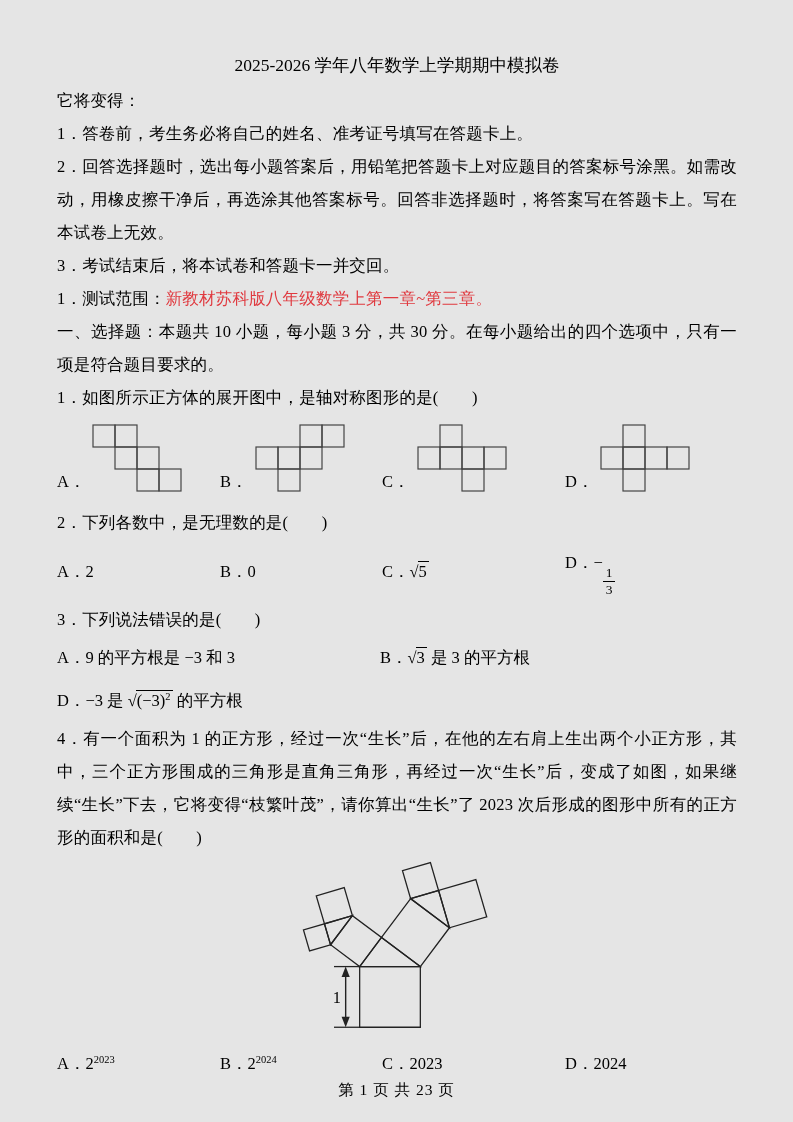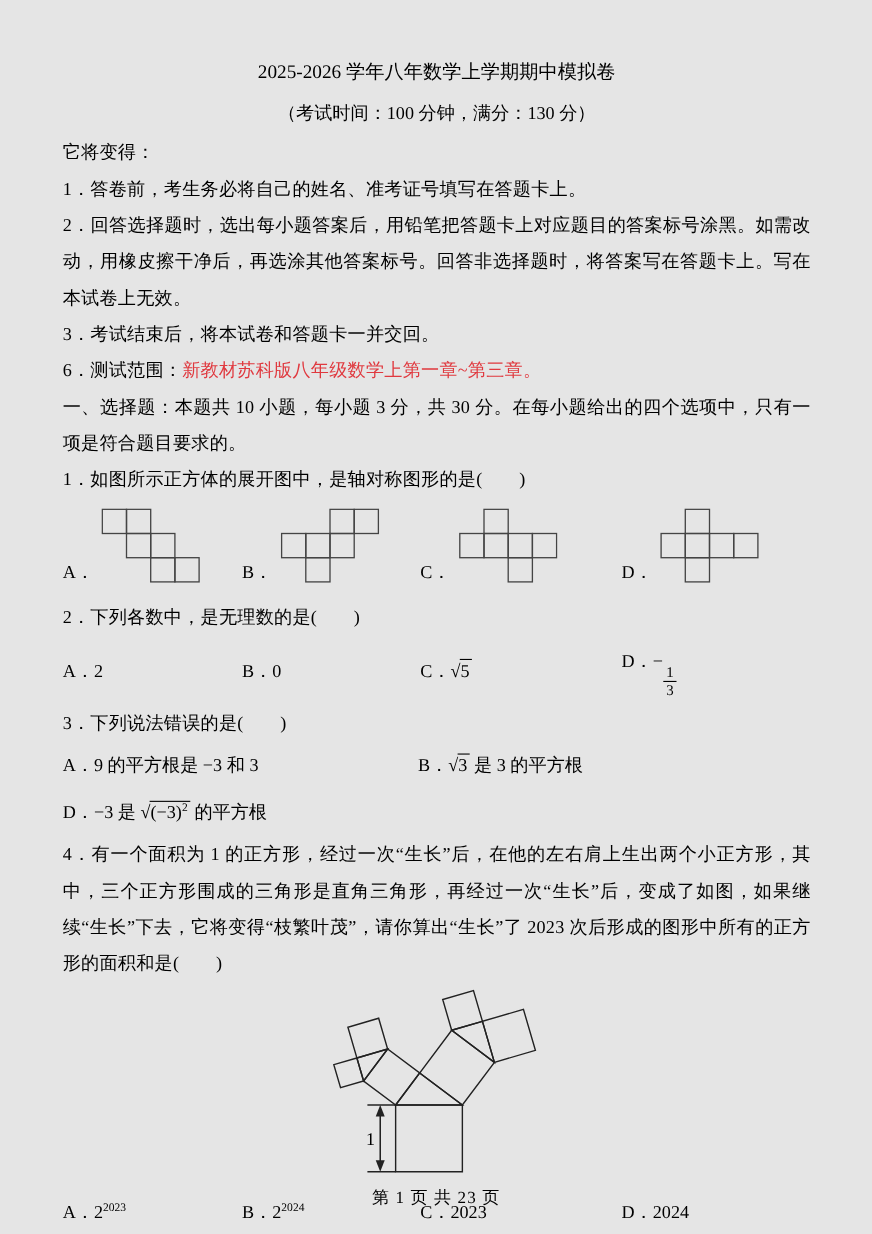--- a/index.html
+++ b/index.html
@@ -50,27 +50,26 @@
 
   .footer { position:absolute; left:0; right:0; bottom:16px; text-align:center;
             font-size:15.5px; line-height:33px; letter-spacing:1px; }
 </style>
 </head>
 <body>
 
 <div class="page">
 
   <div class="title">2025-2026 学年八年数学上学期期中模拟卷</div>
-  <div class="subtitle">（考试时间：100 分钟，满分：130 分）</div>
 
   <p class="body">它将变得：</p>
   <p class="body">1．答卷前，考生务必将自己的姓名、准考证号填写在答题卡上。</p>
   <p class="body">2．回答选择题时，选出每小题答案后，用铅笔把答题卡上对应题目的答案标号涂黑。如需改动，用橡皮擦干净后，再选涂其他答案标号。回答非选择题时，将答案写在答题卡上。写在本试卷上无效。</p>
   <p class="body">3．考试结束后，将本试卷和答题卡一并交回。</p>
-  <p class="body"><span>6．测试范围：</span><span class="red">新教材苏科版八年级数学上第一章~第三章。</span></p>
+  <p class="body"><span>1．测试范围：</span><span class="red">新教材苏科版八年级数学上第一章~第三章。</span></p>
 
   <p class="body">一、选择题：本题共 10 小题，每小题 3 分，共 30 分。在每小题给出的四个选项中，只有一项是符合题目要求的。</p>
 
   <p class="body">1．如图所示正方体的展开图中，是轴对称图形的是(　　)</p>
 
   <div class="grid4 q1figs">
     <div class="cell">
       <span class="lbl">A．</span>
       <svg width="90" height="68" viewBox="0 0 90 68">
           <rect x="1" y="1" width="22" height="22" fill="none" stroke="#444444" stroke-width="1.2"></rect>

